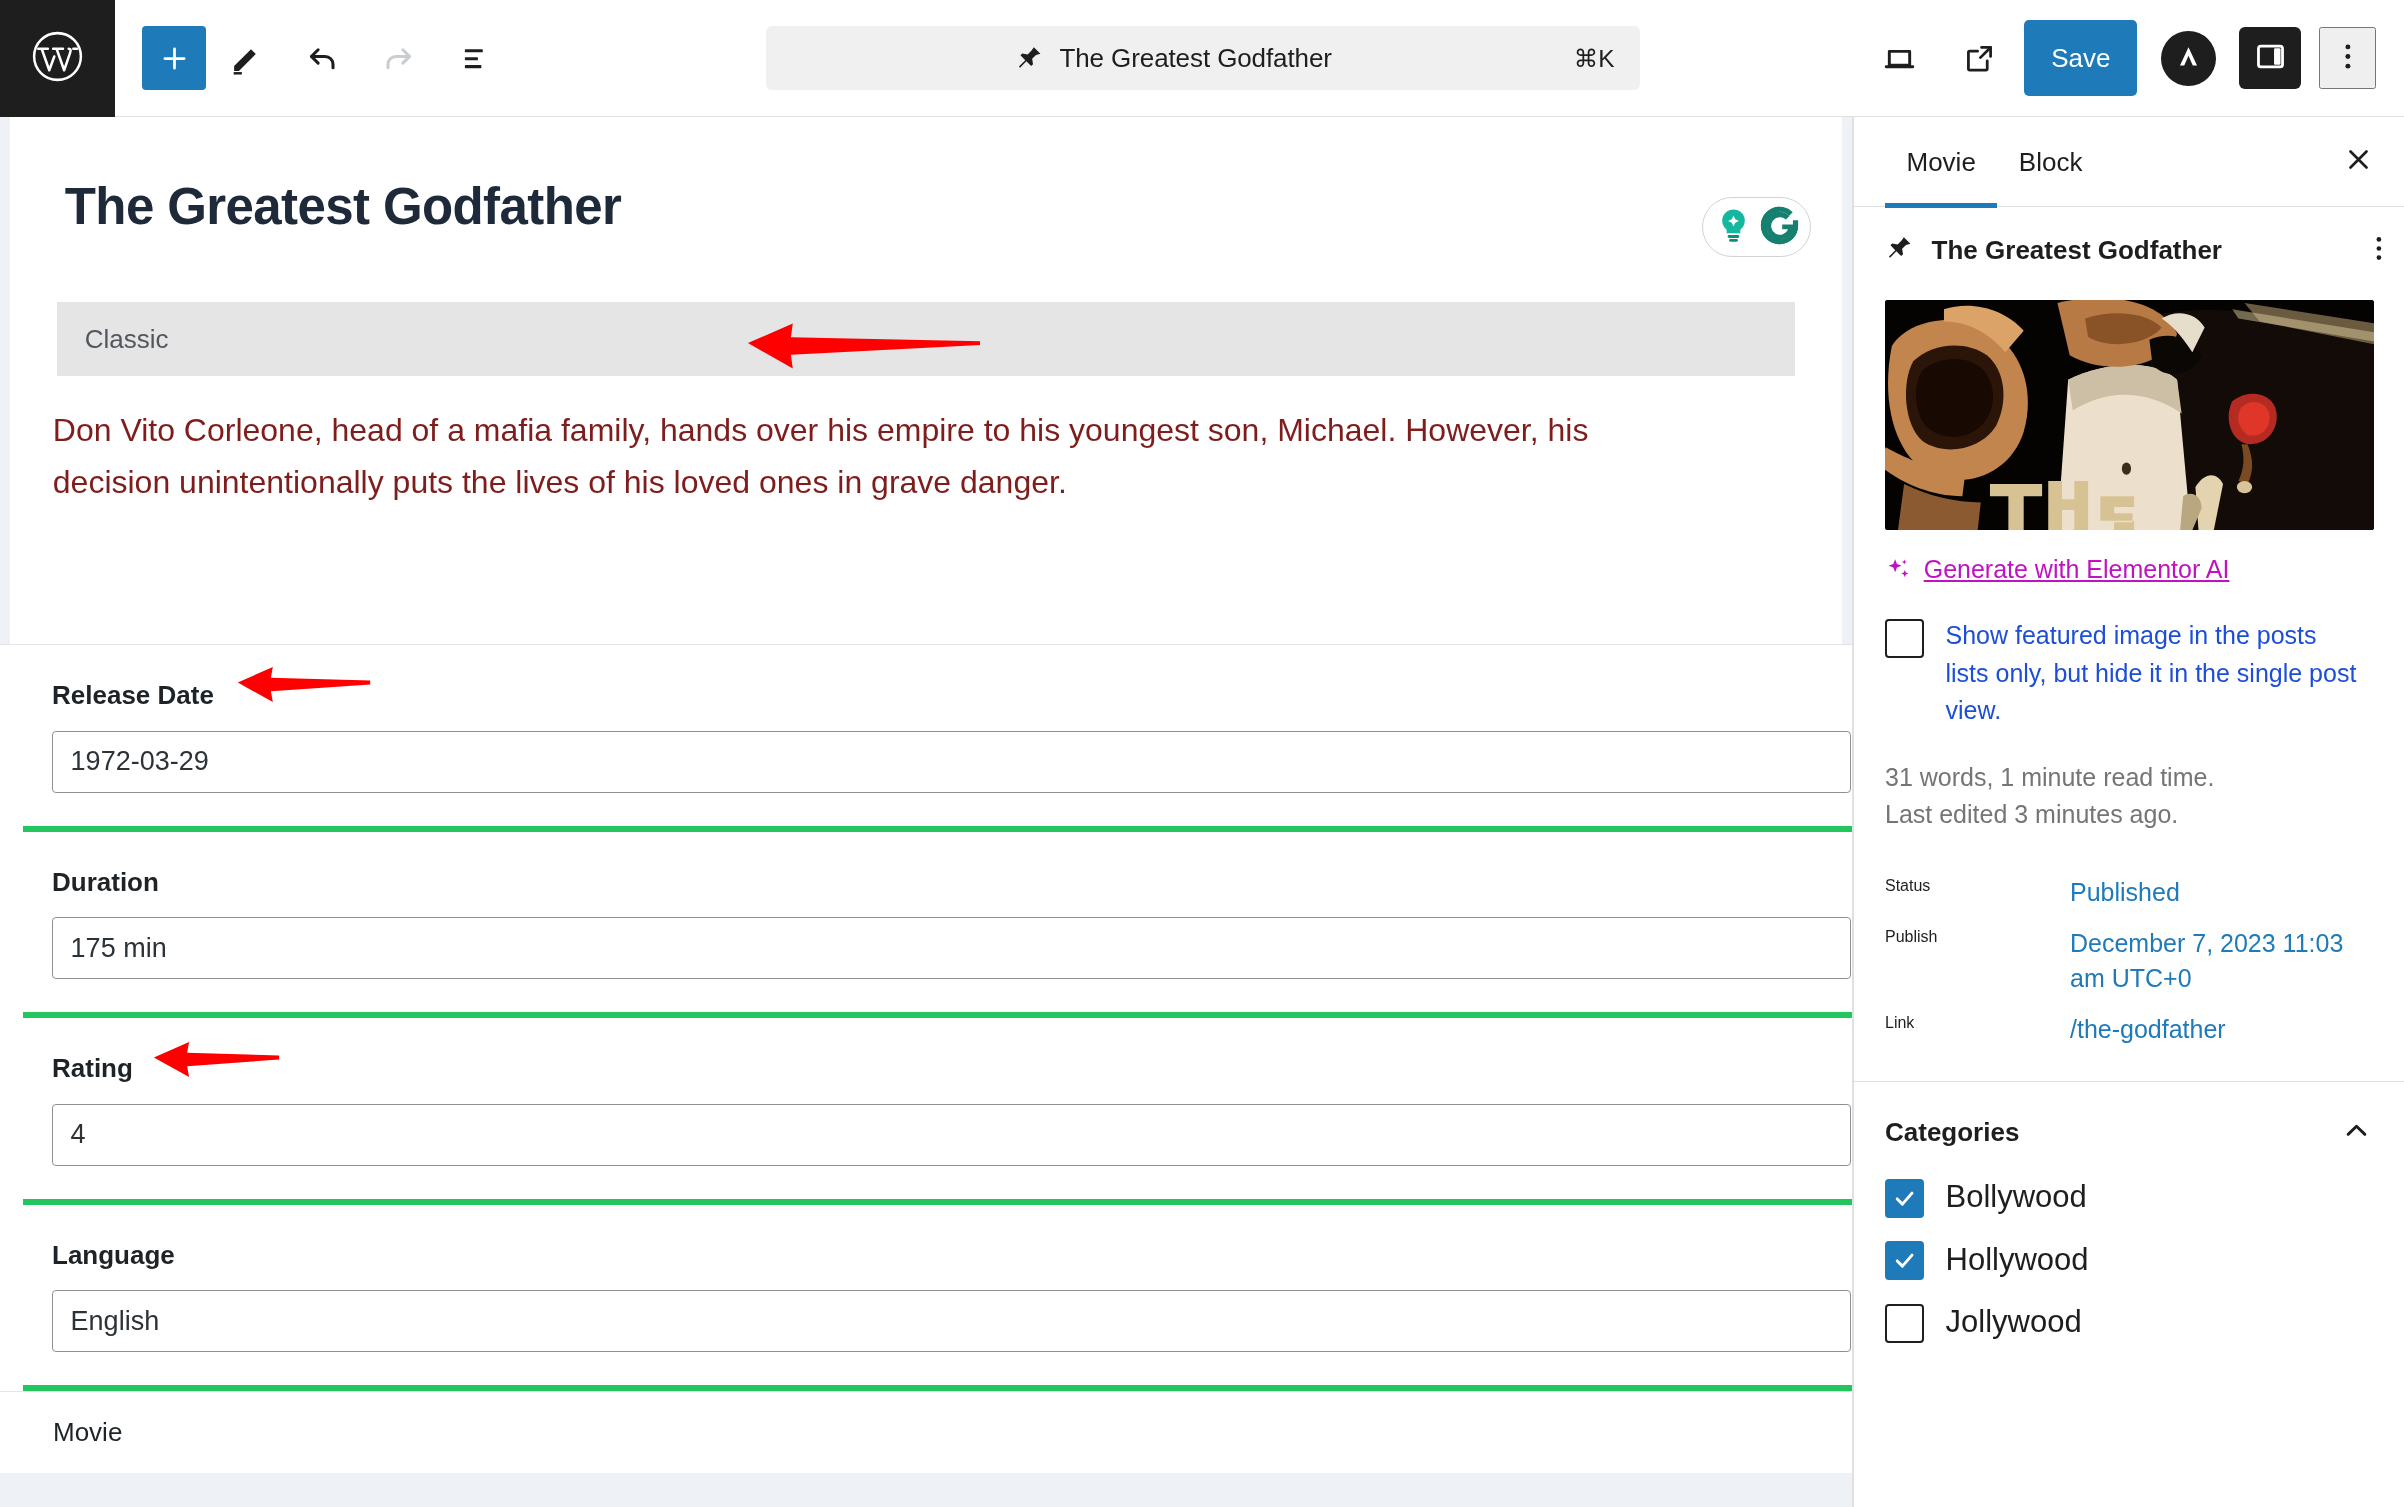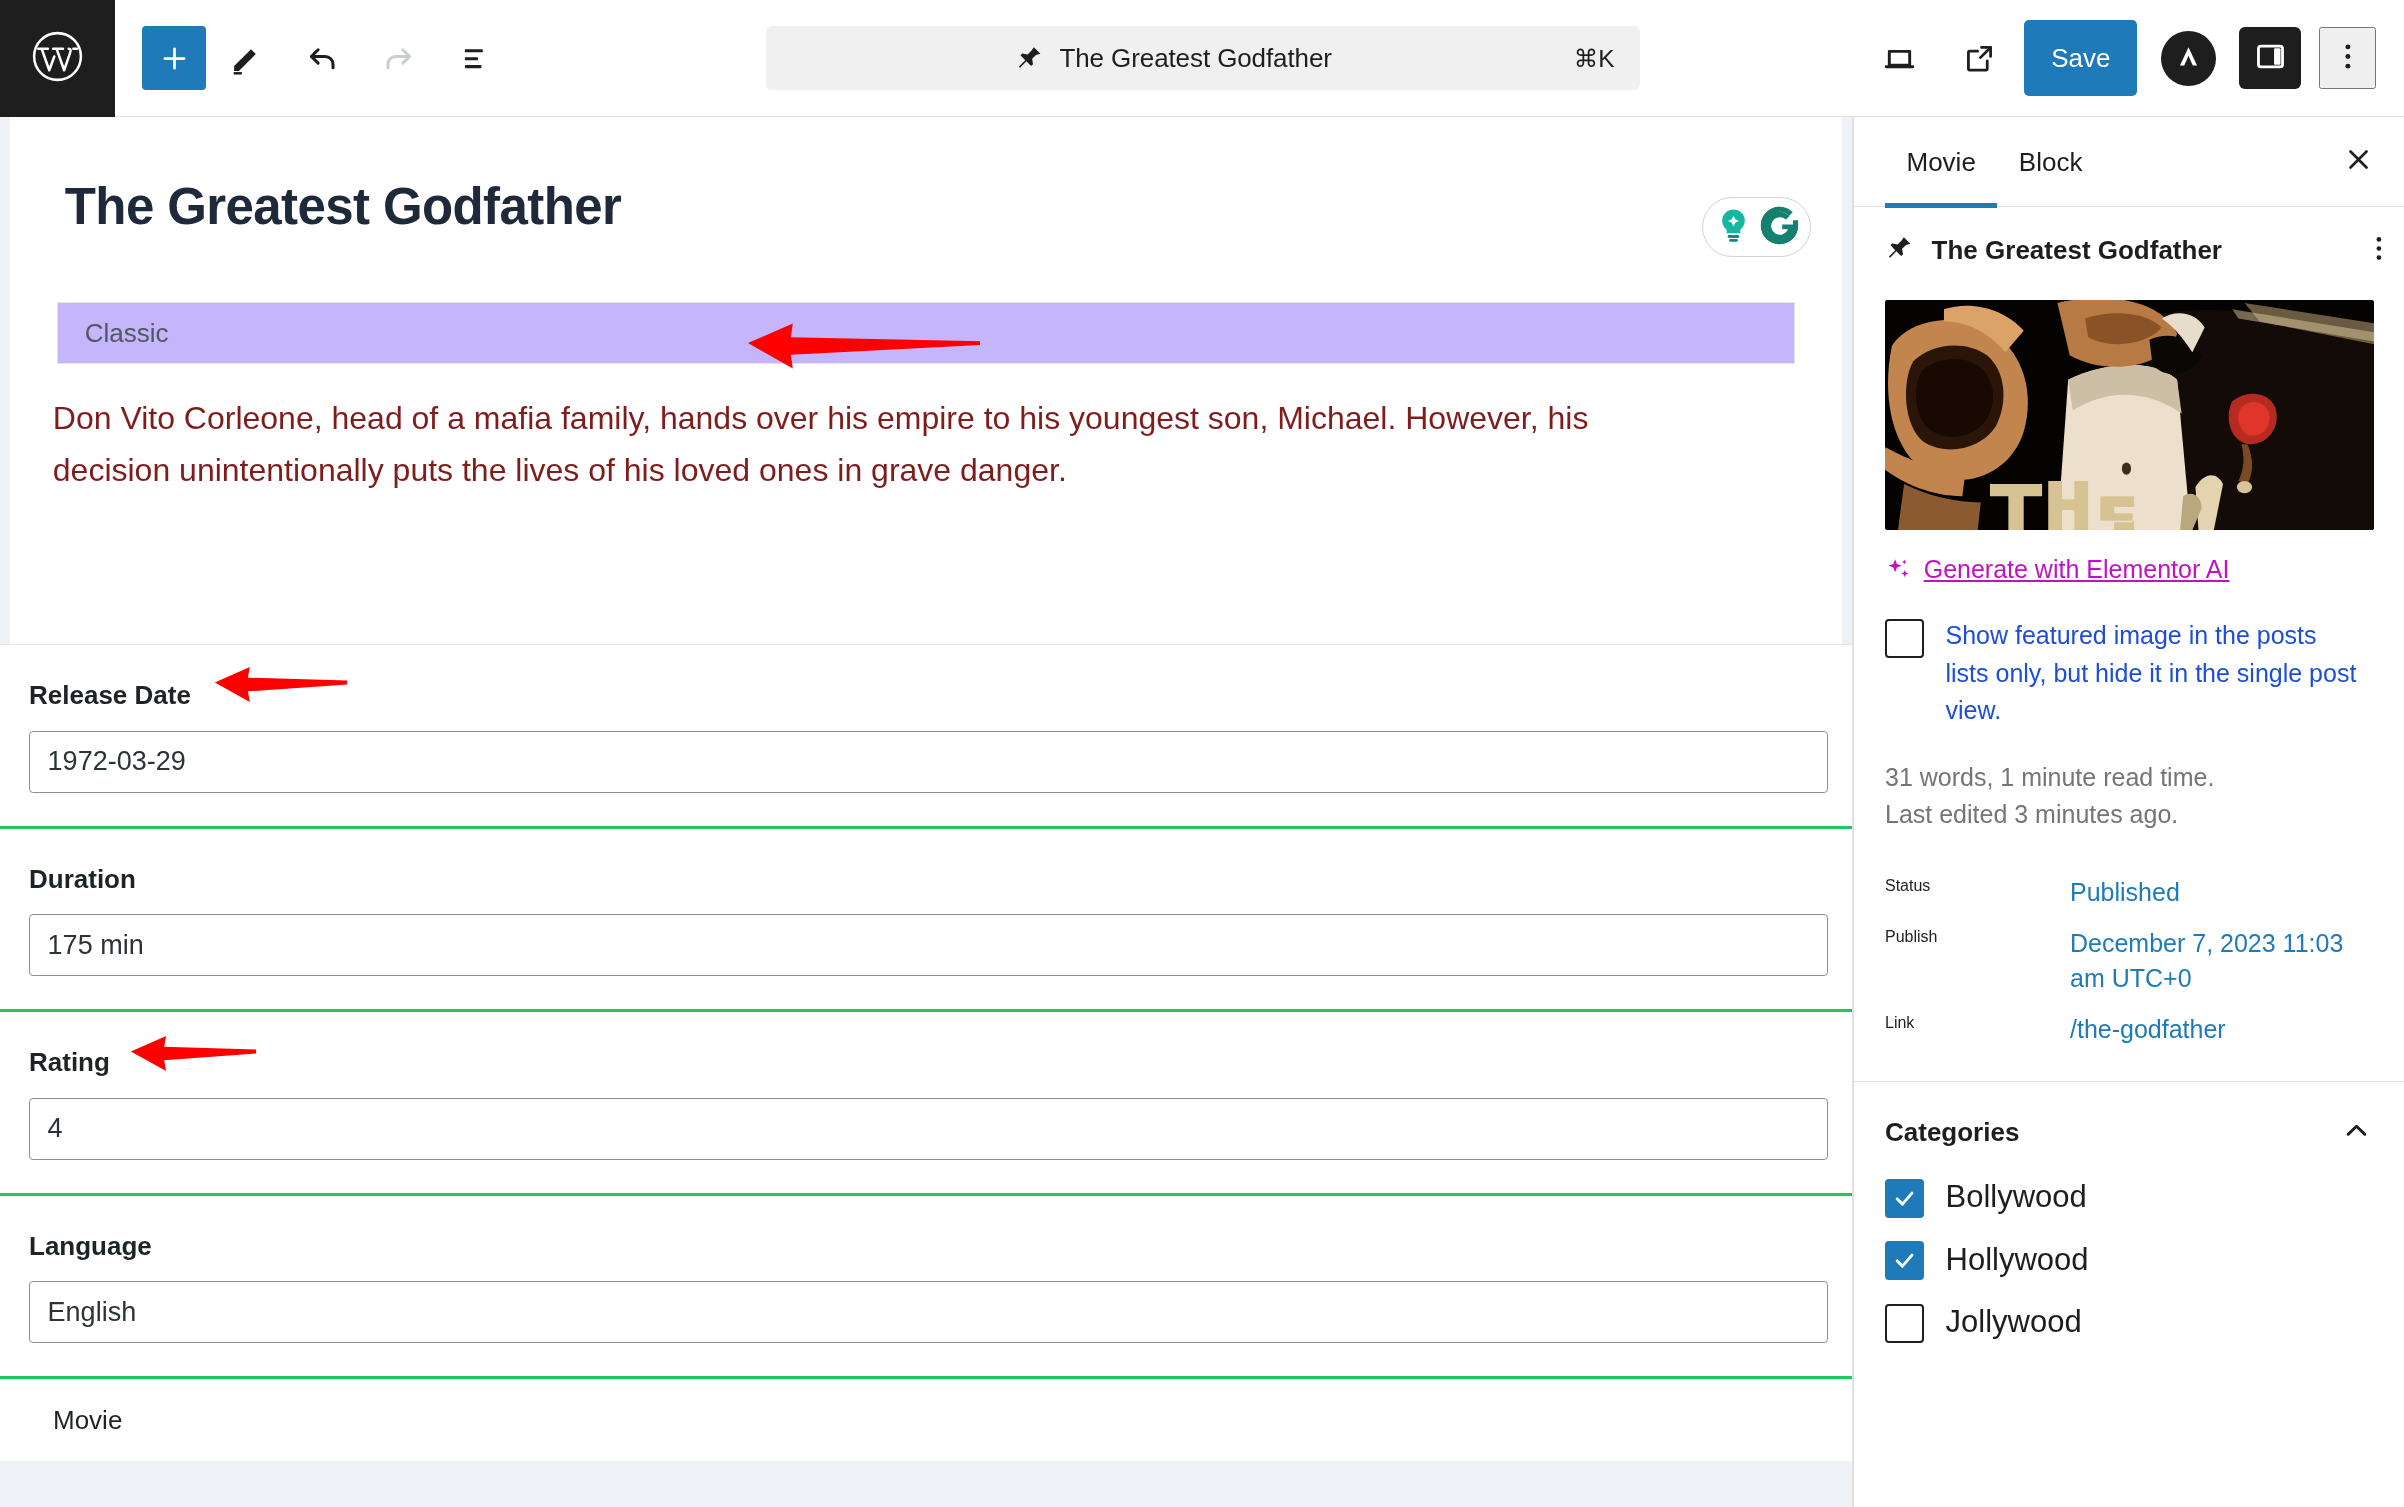--- a/index.html
+++ b/index.html
@@ -118,22 +118,22 @@
     position: absolute;
     right: 31px; top: 80px;
     width: 109px; height: 60px;
     border: 1px solid #cfd4d9;
     border-radius: 30px;
     background: #fff;
     display: flex; align-items: center; justify-content: center; gap: 3.9px;
   }
   .classic-block {
     margin: 66px 47px 0 47px;
-    height: 62px;
-    background: #c4b5fd;
+    height: 74px;
+    background: #e5e5e5;
     border: 1px solid #e4e4e4;
     display: flex; align-items: center;
     padding-left: 27px;
   }
   .classic-label { font-size: 26px; color: #50575e; }
   .excerpt-text {
     margin: 29px 47px 0 43px;
     font-size: 32px;
     line-height: 1.62;
     color: #7f1d1d;
@@ -155,22 +155,23 @@
     height: 94px;
     padding: 0 35px 0 47px;
     border-bottom: 1px solid #eceef0;
   }
   .metabox-title { font-size: 27px; font-weight: bold; color: #1d2327; }
   .metabox-actions { margin-left: auto; display: flex; align-items: center; gap: 35px; }
   .mb-icon { width: 45px; height: 45px; display:flex; align-items:center; justify-content:center; }
 
   .field-row {
     padding: 35px 31px 33px 29px;
-    border-bottom: 3px solid #22c55e;
-    position: relative;
+    border-bottom: 6px solid #22c55e;
+    position: relative;
+    margin-left: 23px;
   }
   .field-label {
     font-size: 26px;
     font-weight: bold;
     color: #1d2327;
     margin-bottom: 19.5px;
     display: inline-block;
   }
   .field-input {
     display: block;

